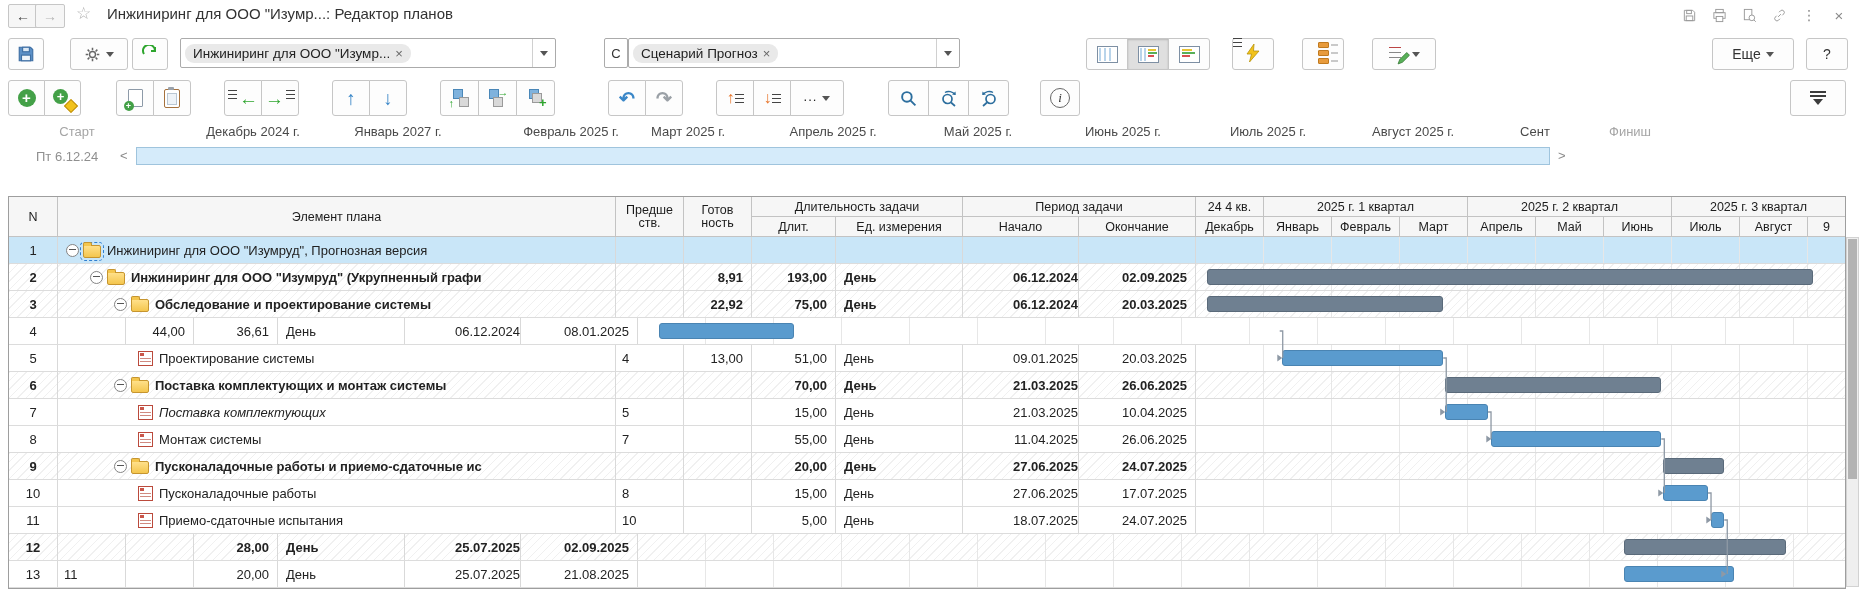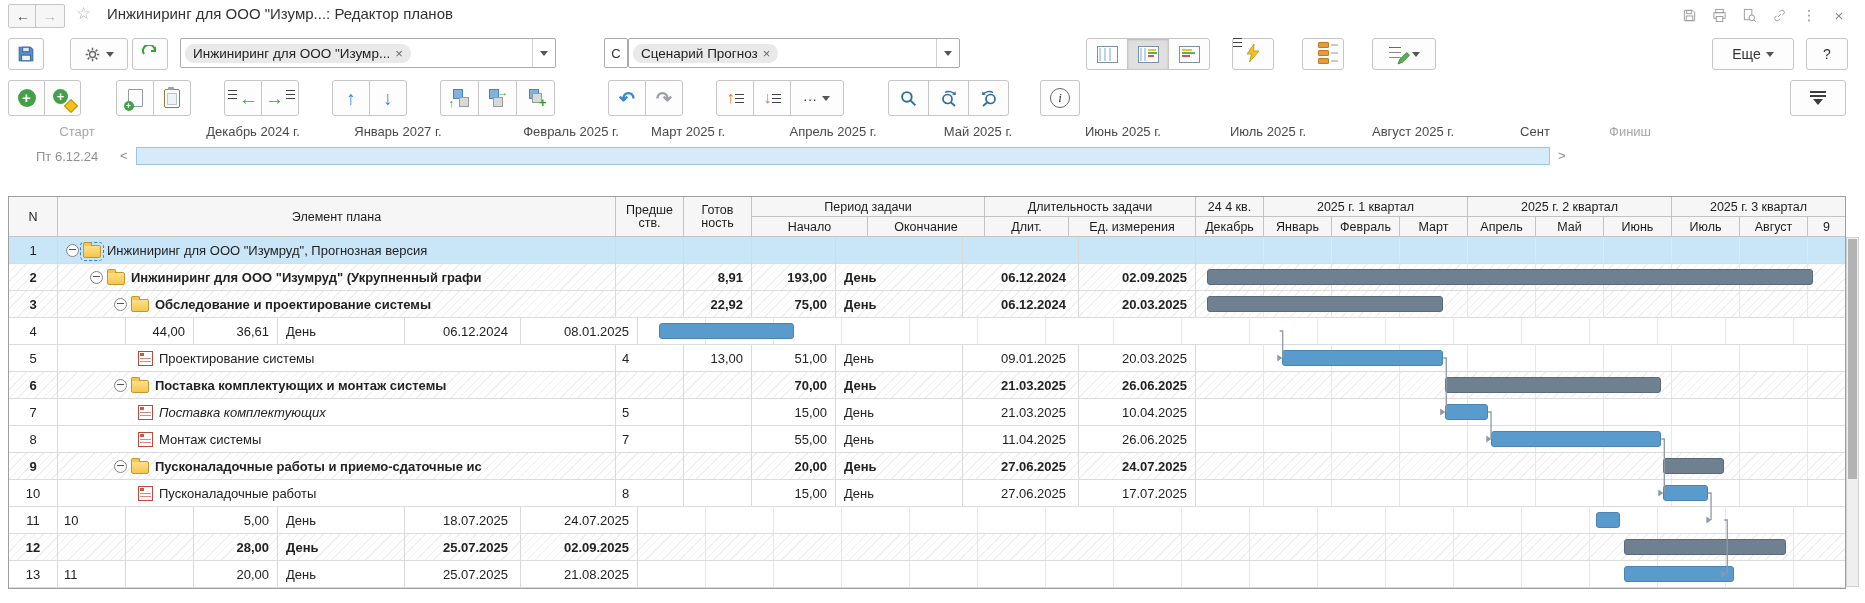--- a/index.html
+++ b/index.html
@@ -99,21 +99,21 @@
   .trow.selected{background-color:#c9e6f8}
   .trow.bold .c{font-weight:bold}
   .c{box-sizing:border-box;border-right:1px solid #d9d9d9;overflow:hidden;white-space:nowrap;
      font-size:13px;display:flex;align-items:center;height:100%}
   .c-n{width:49px;justify-content:center}
   .c-name{width:558px}
   .c-pred{width:68px;padding-left:6px}
   .c-ready{width:68px;justify-content:flex-end;padding-right:8px}
   .c-dur{width:84px;justify-content:flex-end;padding-right:8px}
   .c-unit{width:127px;padding-left:8px}
-  .c-start{width:116px;justify-content:flex-end;padding-right:12px}
+  .c-start{width:116px;justify-content:flex-end;padding-right:0}
   .c-end{width:117px;justify-content:flex-end;padding-right:8px}
   .c-gantt{flex:1;position:relative;border-right:none;
            background-image:repeating-linear-gradient(90deg,transparent 0 67px,#e7e7e7 67px 68px)}
   .exp{width:11px;height:11px;border:1px solid #848484;border-radius:50%;position:relative;background:#fff;
        flex:none;margin-right:4px}
   .exp:after{content:"";position:absolute;left:2px;right:2px;top:4px;height:1px;background:#555}
   .folder{position:relative;width:16px;height:11px;background:linear-gradient(#ffe08a,#f4c64e);
           border:1px solid #c6952f;border-radius:1px 2px 2px 2px;flex:none;margin:2px 6px 0 0}
   .folder:before{content:"";position:absolute;top:-4px;left:-1px;width:7px;height:3px;background:#f4c64e;
                  border:1px solid #c6952f;border-bottom:none;border-radius:2px 2px 0 0}
@@ -424,32 +424,32 @@
     <div class="hcell" style="width:49px;height:40px">N</div>
     <div class="hcell" style="width:558px;height:40px">Элемент плана</div>
     <div class="hcell two" style="width:68px;height:40px">
       <span>Предше</span>
       <span>ств.</span>
     </div>
     <div class="hcell two" style="width:68px;height:40px">
       <span>Готов</span>
       <span>ность</span>
     </div>
+    <div class="hstack" style="width:211px">
+      <div class="hcell top">Длительность задачи</div>
+      <div class="bot">
+        <div class="hcell" style="width:84px;height:20px">Длит.</div>
+        <div class="hcell" style="width:127px;height:20px">Ед. измерения</div>
+      </div>
+    </div>
     <div class="hstack" style="width:233px">
       <div class="hcell top">Период задачи</div>
       <div class="bot">
         <div class="hcell" style="width:116px;height:20px">Начало</div>
         <div class="hcell" style="width:117px;height:20px">Окончание</div>
-      </div>
-    </div>
-    <div class="hstack" style="width:211px">
-      <div class="hcell top">Длительность задачи</div>
-      <div class="bot">
-        <div class="hcell" style="width:84px;height:20px">Длит.</div>
-        <div class="hcell" style="width:127px;height:20px">Ед. измерения</div>
       </div>
     </div>
     <div class="hstack" style="flex:1">
       <div class="bot" id="g-quarters" style="height:20px">
           <div class="hcell" style="height: 20px; width: 68px;">24 4 кв.</div>
           <div class="hcell" style="height: 20px; width: 204px;">2025 г. 1 квартал</div>
           <div class="hcell" style="height: 20px; width: 204px;">2025 г. 2 квартал</div>
           <div class="hcell" style="height: 20px; flex: 1 1 0%; border-right: none;">2025 г. 3 квартал</div>
         </div>
       <div class="bot" id="g-months" style="height:20px">
@@ -621,20 +621,24 @@
         <div class="c c-dur">15,00</div>
         <div class="c c-unit">День</div>
         <div class="c c-start">27.06.2025</div>
         <div class="c c-end">17.07.2025</div>
         <div class="c c-gantt">
           <div class="bar task" style="left: 72%; width: 6.9%; background: rgb(90, 155, 206); border: 1px solid rgb(74, 132, 178);"></div>
         </div>
       </div>
       <div class="trow">
         <div class="c c-n">11</div>
+        <div class="c c-name" style="padding-left: 80px;">
+          <span class="ticon"></span>
+          <span style="overflow: hidden; white-space: nowrap;">Приемо-сдаточные испытания</span>
+        </div>
         <div class="c c-pred">10</div>
         <div class="c c-ready"></div>
         <div class="c c-dur">5,00</div>
         <div class="c c-unit">День</div>
         <div class="c c-start">18.07.2025</div>
         <div class="c c-end">24.07.2025</div>
         <div class="c c-gantt">
           <div class="bar task" style="left: 79.4%; width: 2%; background: rgb(90, 155, 206); border: 1px solid rgb(74, 132, 178);"></div>
         </div>
       </div>

